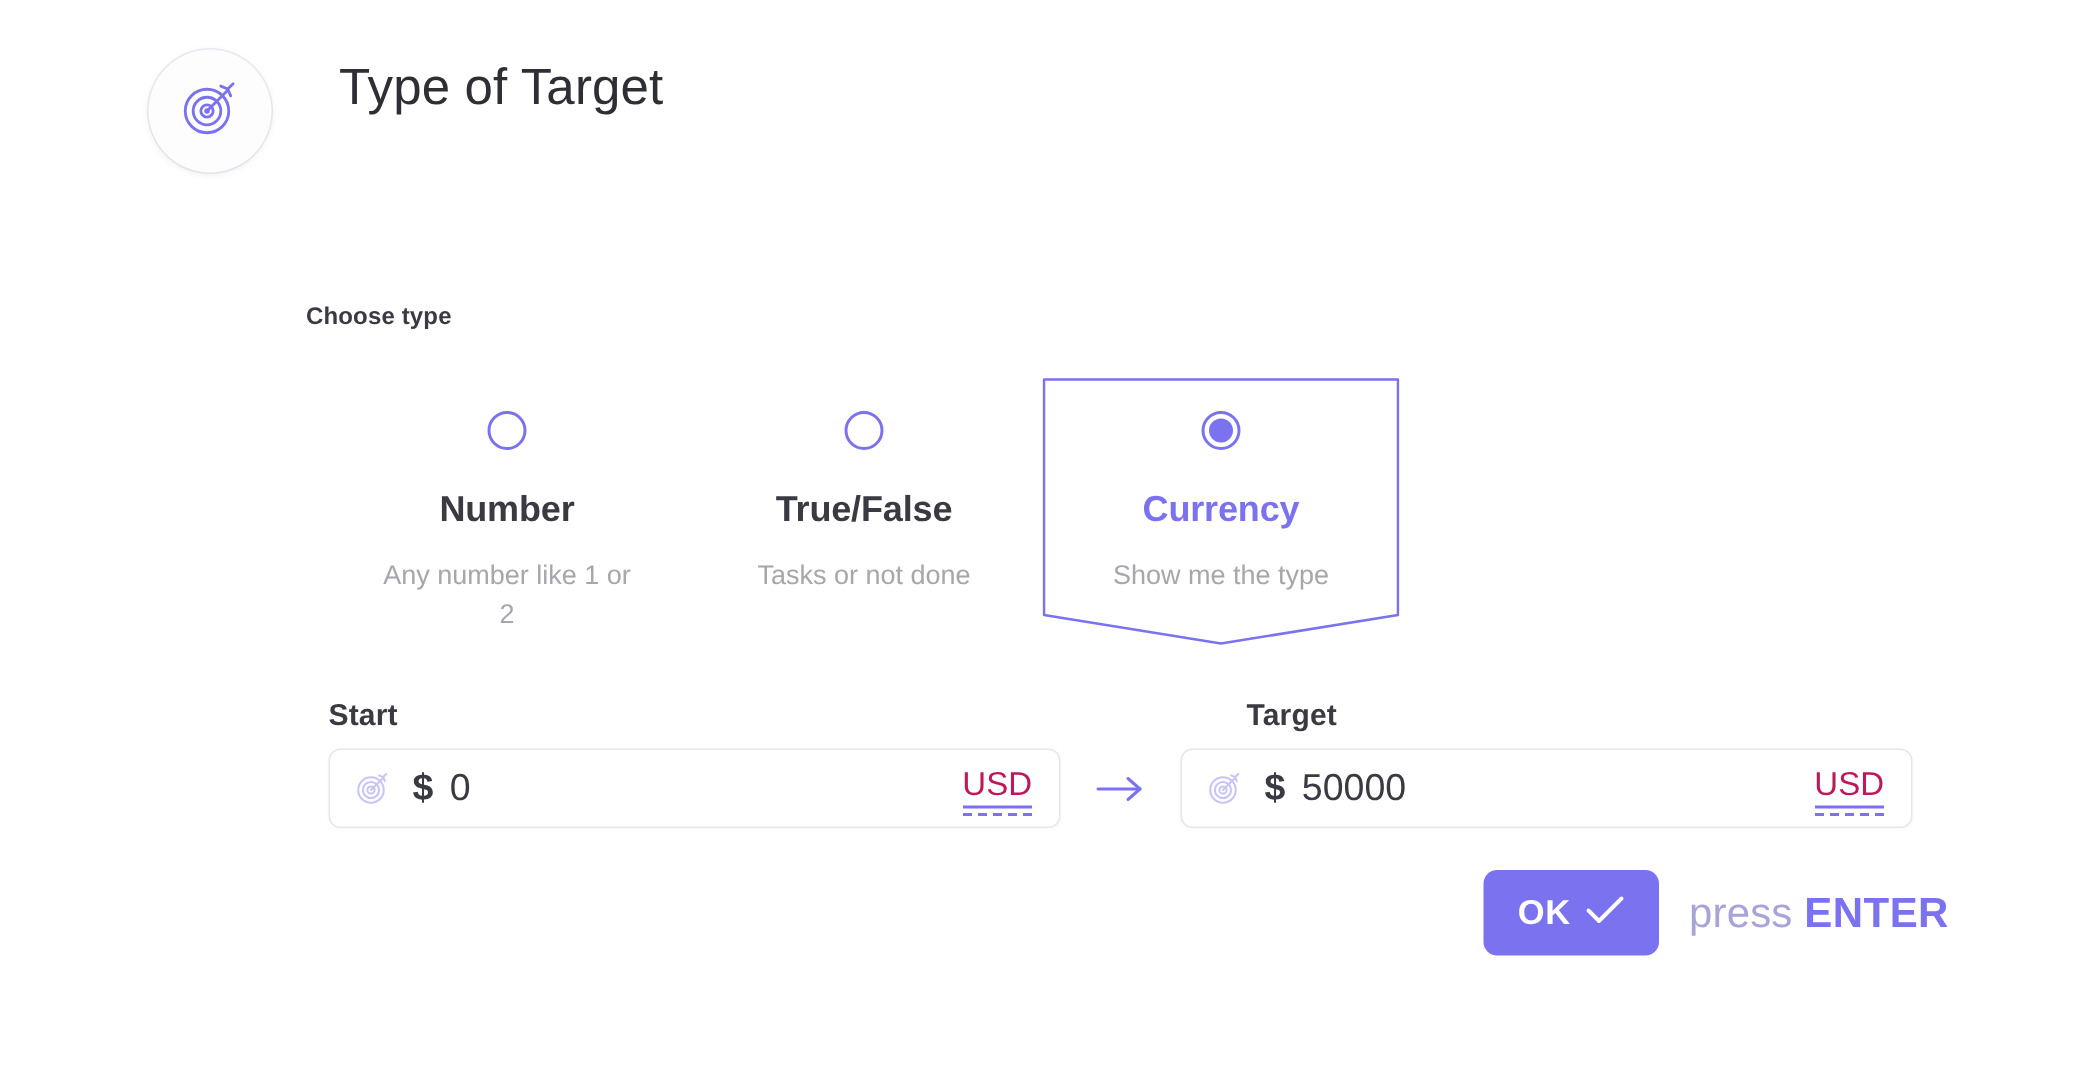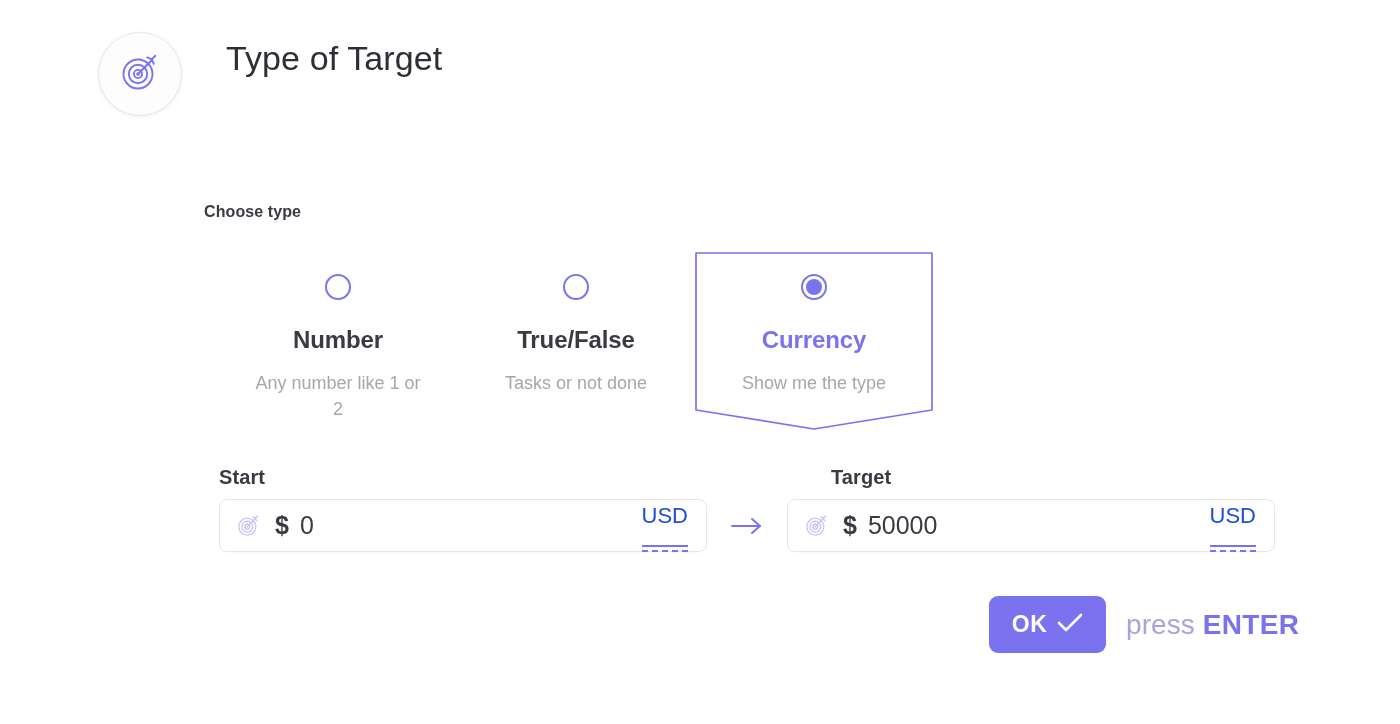--- a/index.html
+++ b/index.html
@@ -218,23 +218,23 @@
     color: #3a3a42;
     line-height: 1;
     flex: 1 1 auto;
     white-space: nowrap;
   }
 
   .currency-code {
     position: relative;
     font-size: 22px;
     font-weight: 400;
-    color: #1d4ed8;
+    color: #be185d;
     line-height: 1;
-    padding-bottom: 18px;
+    padding-bottom: 3px;
     border-bottom: 2px solid #7b72ef;
     cursor: pointer;
     flex: 0 0 auto;
   }
   .currency-code::after {
     content: "";
     position: absolute;
     left: 0;
     right: 0;
     bottom: -7px;
@@ -247,21 +247,21 @@
     display: flex;
     align-items: center;
     justify-content: center;
     flex: 0 0 auto;
   }
 
   
   .actions {
     position: absolute;
     left: 989px;
-    top: 596px;
+    top: 580px;
     display: flex;
     align-items: center;
   }
 
   .ok-button {
     width: 117px;
     height: 57px;
     border-radius: 9px;
     background: #7b72ef;
     border: none;

